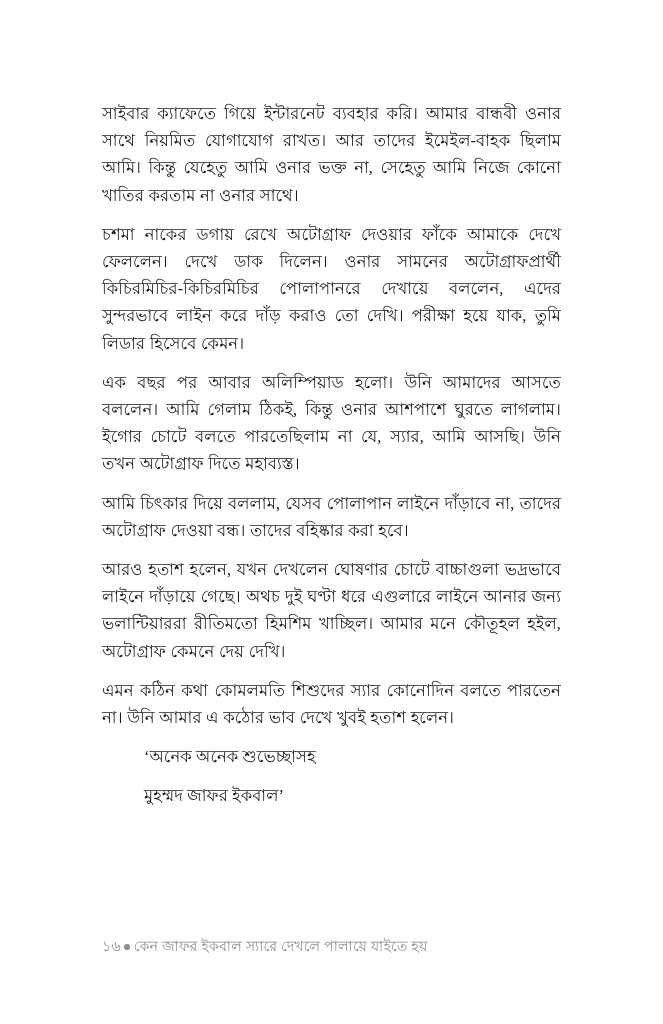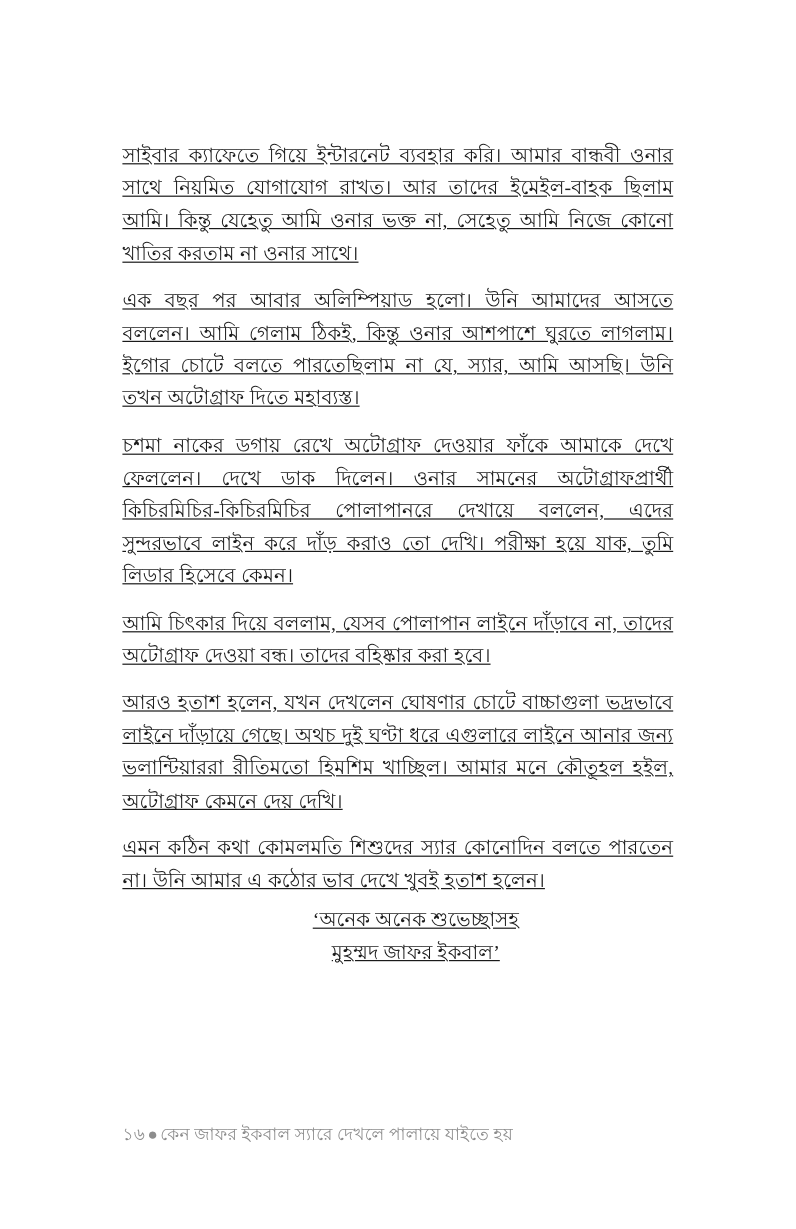--- a/index.html
+++ b/index.html
@@ -21,23 +21,22 @@
     left: 0;
     top: 0;
     width: 663px;
     height: 1024px;
     background: #ffffff;
   }
 
   .content {
     position: absolute;
     left: 102px;
-    top: 116px;
+    top: 100px;
     width: 459px;
-    text-decoration: underline;
   }
 
   .para {
     margin: 0 0 12px 0;
     text-align: justify;
     text-justify: inter-word;
     font-size: 16.4px;
     line-height: 27.2px;
     color: #1b1b1b;
     letter-spacing: 0.1px;
@@ -47,25 +46,25 @@
   .para:last-of-type {
     margin-bottom: 0;
   }
 
   .quote-block {
     margin: 6px 0 12px 0;
     padding-left: 30px;
   }
 
   .quote-line {
-    margin: 0;
+    margin: 12px;
     font-size: 16.4px;
     line-height: 27.2px;
     color: #1b1b1b;
-    text-align: center;
+    text-align: left;
     letter-spacing: 0.1px;
   }
 
   .footer {
     position: absolute;
     left: 102px;
     top: 936px;
     width: 459px;
     font-size: 14.2px;
     line-height: 20px;
@@ -89,23 +88,23 @@
 </style>
 </head>
 <body>
 
 <div class="page">
 
   <div class="content">
 
     <p class="para">সাইবার ক্যাফেতে গিয়ে ইন্টারনেট ব্যবহার করি। আমার বান্ধবী ওনার সাথে নিয়মিত যোগাযোগ রাখত। আর তাদের ইমেইল-বাহক ছিলাম আমি। কিন্তু যেহেতু আমি ওনার ভক্ত না, সেহেতু আমি নিজে কোনো খাতির করতাম না ওনার সাথে।</p>
 
+    <p class="para">চশমা নাকের ডগায় রেখে অটোগ্রাফ দেওয়ার ফাঁকে আমাকে দেখে ফেললেন। দেখে ডাক দিলেন। ওনার সামনের অটোগ্রাফপ্রার্থী কিচিরমিচির-কিচিরমিচির পোলাপানরে দেখায়ে বললেন, এদের সুন্দরভাবে লাইন করে দাঁড় করাও তো দেখি। পরীক্ষা হয়ে যাক, তুমি লিডার হিসেবে কেমন।</p>
+
     <p class="para">এক বছর পর আবার অলিম্পিয়াড হলো। উনি আমাদের আসতে বললেন। আমি গেলাম ঠিকই, কিন্তু ওনার আশপাশে ঘুরতে লাগলাম। ইগোর চোটে বলতে পারতেছিলাম না যে, স্যার, আমি আসছি। উনি তখন অটোগ্রাফ দিতে মহাব্যস্ত।</p>
-
-    <p class="para">চশমা নাকের ডগায় রেখে অটোগ্রাফ দেওয়ার ফাঁকে আমাকে দেখে ফেললেন। দেখে ডাক দিলেন। ওনার সামনের অটোগ্রাফপ্রার্থী কিচিরমিচির-কিচিরমিচির পোলাপানরে দেখায়ে বললেন, এদের সুন্দরভাবে লাইন করে দাঁড় করাও তো দেখি। পরীক্ষা হয়ে যাক, তুমি লিডার হিসেবে কেমন।</p>
 
 
     <p class="para">আমি চিৎকার দিয়ে বললাম, যেসব পোলাপান লাইনে দাঁড়াবে না, তাদের অটোগ্রাফ দেওয়া বন্ধ। তাদের বহিষ্কার করা হবে।</p>
 
     <p class="para">আরও হতাশ হলেন, যখন দেখলেন ঘোষণার চোটে বাচ্চাগুলা ভদ্রভাবে লাইনে দাঁড়ায়ে গেছে। অথচ দুই ঘণ্টা ধরে এগুলারে লাইনে আনার জন্য ভলান্টিয়াররা রীতিমতো হিমশিম খাচ্ছিল। আমার মনে কৌতূহল হইল, অটোগ্রাফ কেমনে দেয় দেখি।</p>
 
     <p class="para">এমন কঠিন কথা কোমলমতি শিশুদের স্যার কোনোদিন বলতে পারতেন না। উনি আমার এ কঠোর ভাব দেখে খুবই হতাশ হলেন।</p>
 
 
     <div class="quote-block">

